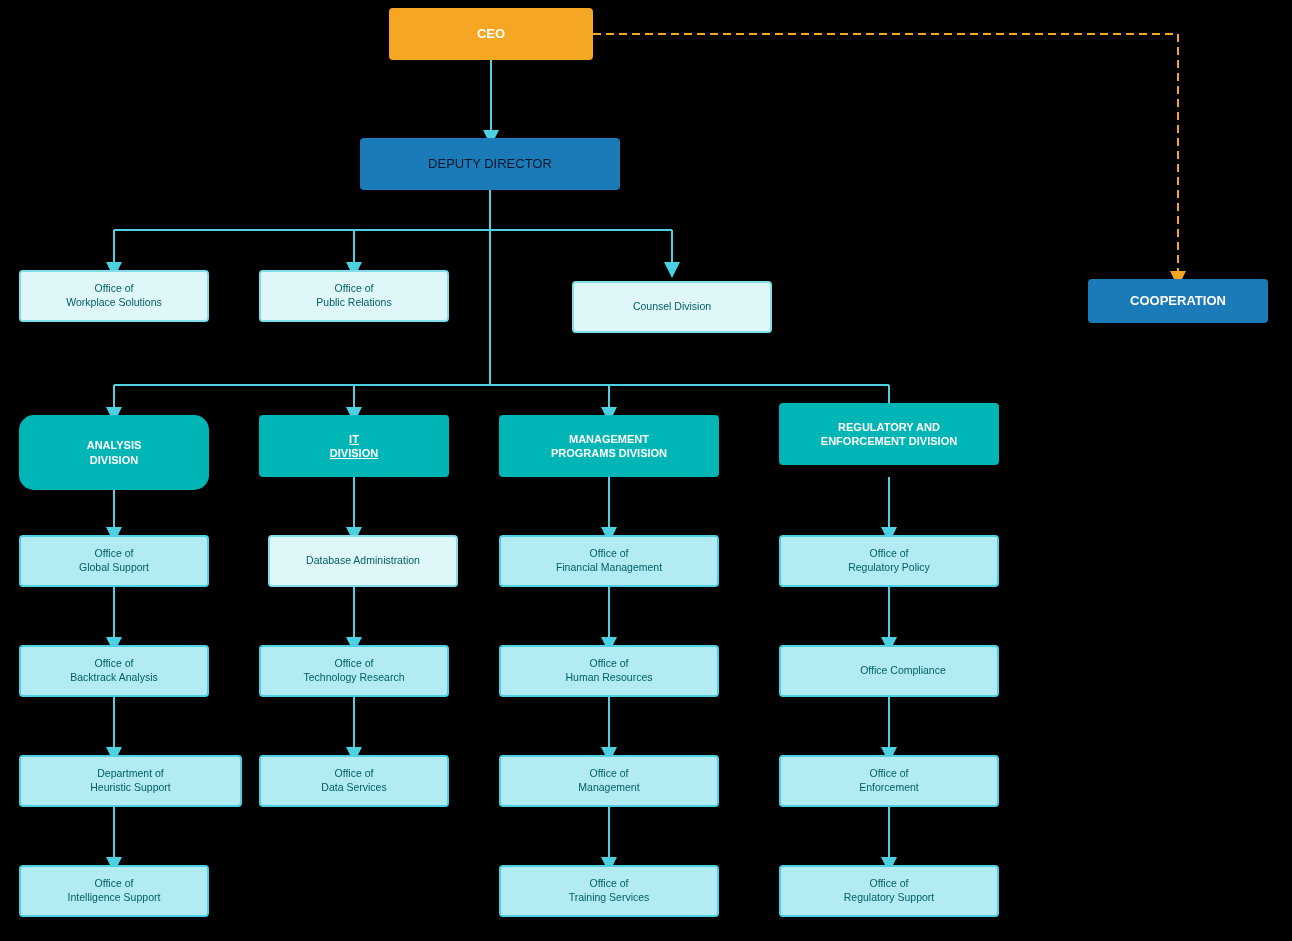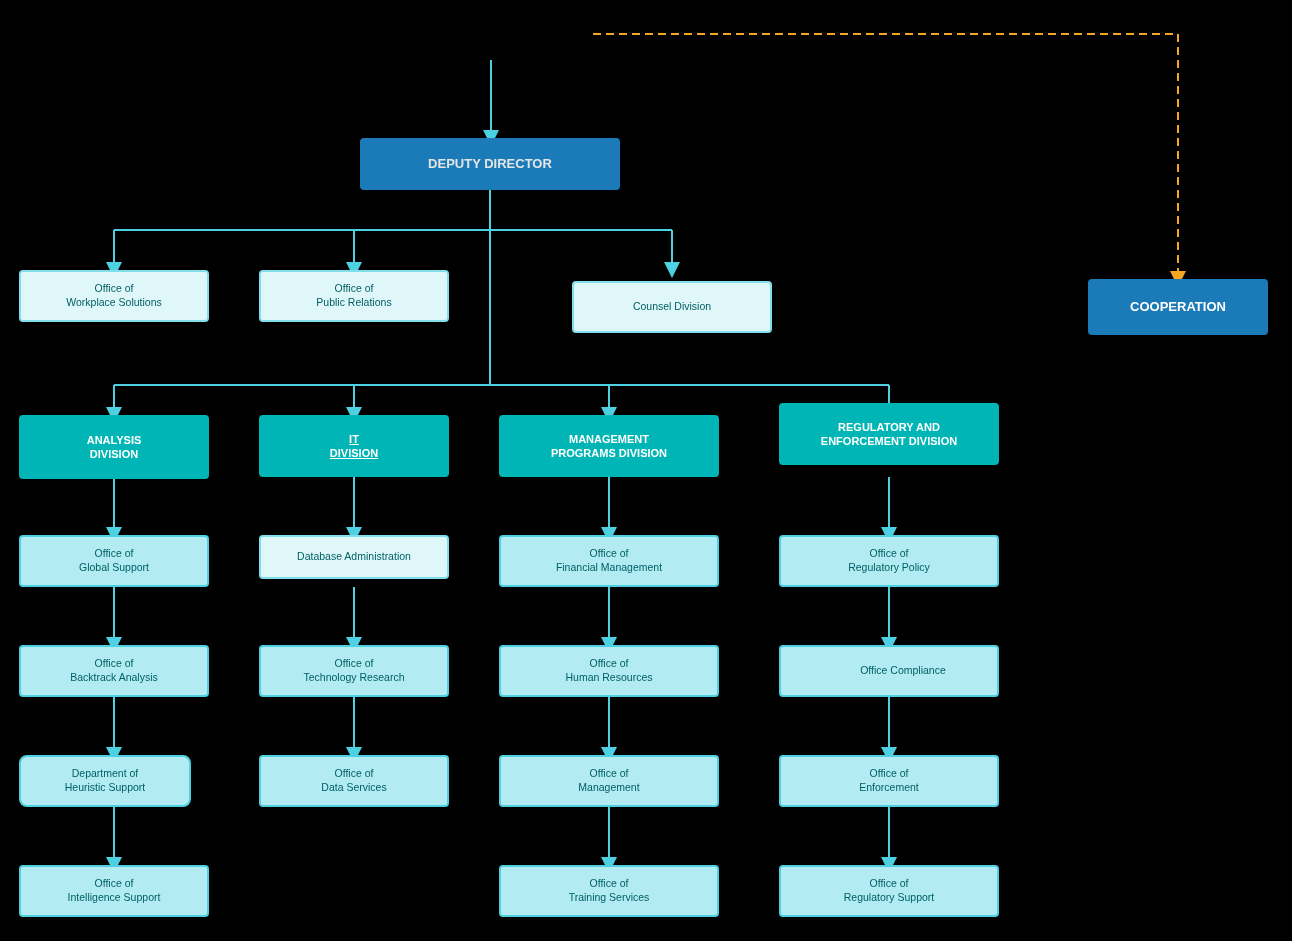--- a/index.html
+++ b/index.html
@@ -35,24 +35,24 @@
     .node-ceo {
       background: #F5A623;
       color: #fff;
       border: 2px solid #F5A623;
       font-size: 13px;
       font-weight: 700;
     }
 
     .node-deputy {
       background: #1A7BB8;
-      color: #e5e5e5;
+      color: #0f172a;
       border: 2px solid #1A7BB8;
       font-size: 13px;
-      font-weight: 700;
+      font-weight: 400;
     }
 
     .node-division {
       background: #00B5B5;
       color: #fff;
       border: 2px solid #00B5B5;
       font-size: 11px;
       font-weight: 700;
     }
 
@@ -139,42 +139,45 @@
     <defs>
       <marker id="arrowTeal" markerWidth="8" markerHeight="8" refX="4" refY="4" orient="auto">
         <path d="M0,0 L0,8 L8,4 z" fill="#4DD0E1"></path>
       </marker>
       <marker id="arrowOrange" markerWidth="8" markerHeight="8" refX="4" refY="4" orient="auto">
         <path d="M0,0 L0,8 L8,4 z" fill="#F5A623"></path>
       </marker>
     </defs>
   </svg>
 
+  <div class="node node-ceo" style="left:389px; top:8px; width:204px; height:52px;">
+    <span>CEO</span>
+  </div>
 
   <div class="node node-deputy" style="left:360px; top:138px; width:260px; height:52px;">
     <span>DEPUTY DIRECTOR</span>
   </div>
 
-  <div class="node node-cooperation" style="left:1088px; top:279px; width:180px; height:56px;">
+  <div class="node node-cooperation" style="left:1088px; top:279px; width:180px; height:44px;">
     <span>COOPERATION</span>
   </div>
 
   <div class="node node-office-light" style="left:19px; top:270px; width:190px; height:52px;">
     <span>Office of<br>Workplace Solutions</span>
   </div>
 
   <div class="node node-office-light" style="left:259px; top:270px; width:190px; height:52px;">
     <span>Office of<br>Public Relations</span>
   </div>
 
   <div class="node node-office-light" style="left:572px; top:281px; width:200px; height:52px;">
     <span>Counsel Division</span>
   </div>
 
-  <div class="node node-division" style="left:19px; top:415px; width:190px; height:64px;">
+  <div class="node node-division" style="left:19px; top:415px; width:190px; height:75px;border-radius:15px;">
     <span>ANALYSIS<br>DIVISION</span>
   </div>
 
   <div class="node node-division" style="left:259px; top:415px; width:190px; height:62px;text-decoration:underline;">
     <span>IT<br>DIVISION</span>
   </div>
 
   <div class="node node-division" style="left:499px; top:415px; width:220px; height:62px;">
     <span>MANAGEMENT<br>PROGRAMS DIVISION</span>
   </div>
@@ -184,29 +187,29 @@
   </div>
 
   <div class="node node-office" style="left:19px; top:535px; width:190px; height:52px;">
     <span>Office of<br>Global Support</span>
   </div>
 
   <div class="node node-office" style="left:19px; top:645px; width:190px; height:52px;">
     <span>Office of<br>Backtrack Analysis</span>
   </div>
 
-  <div class="node node-office" style="left:19px; top:755px; width:172px; height:52px;border-radius:8px;">
+  <div class="node node-office" style="left:19px; top:755px; width:223px; height:52px;">
     <span>Department of<br>Heuristic Support</span>
   </div>
 
   <div class="node node-office" style="left:19px; top:865px; width:190px; height:52px;">
     <span>Office of<br>Intelligence Support</span>
   </div>
 
-  <div class="node node-office-light" style="left:259px; top:535px; width:190px; height:44px;">
+  <div class="node node-office-light" style="left:268px; top:535px; width:190px; height:52px;">
     <span>Database Administration</span>
   </div>
 
   <div class="node node-office" style="left:259px; top:645px; width:190px; height:52px;">
     <span>Office of<br>Technology Research</span>
   </div>
 
   <div class="node node-office" style="left:259px; top:755px; width:190px; height:52px;">
     <span>Office of<br>Data Services</span>
   </div>

